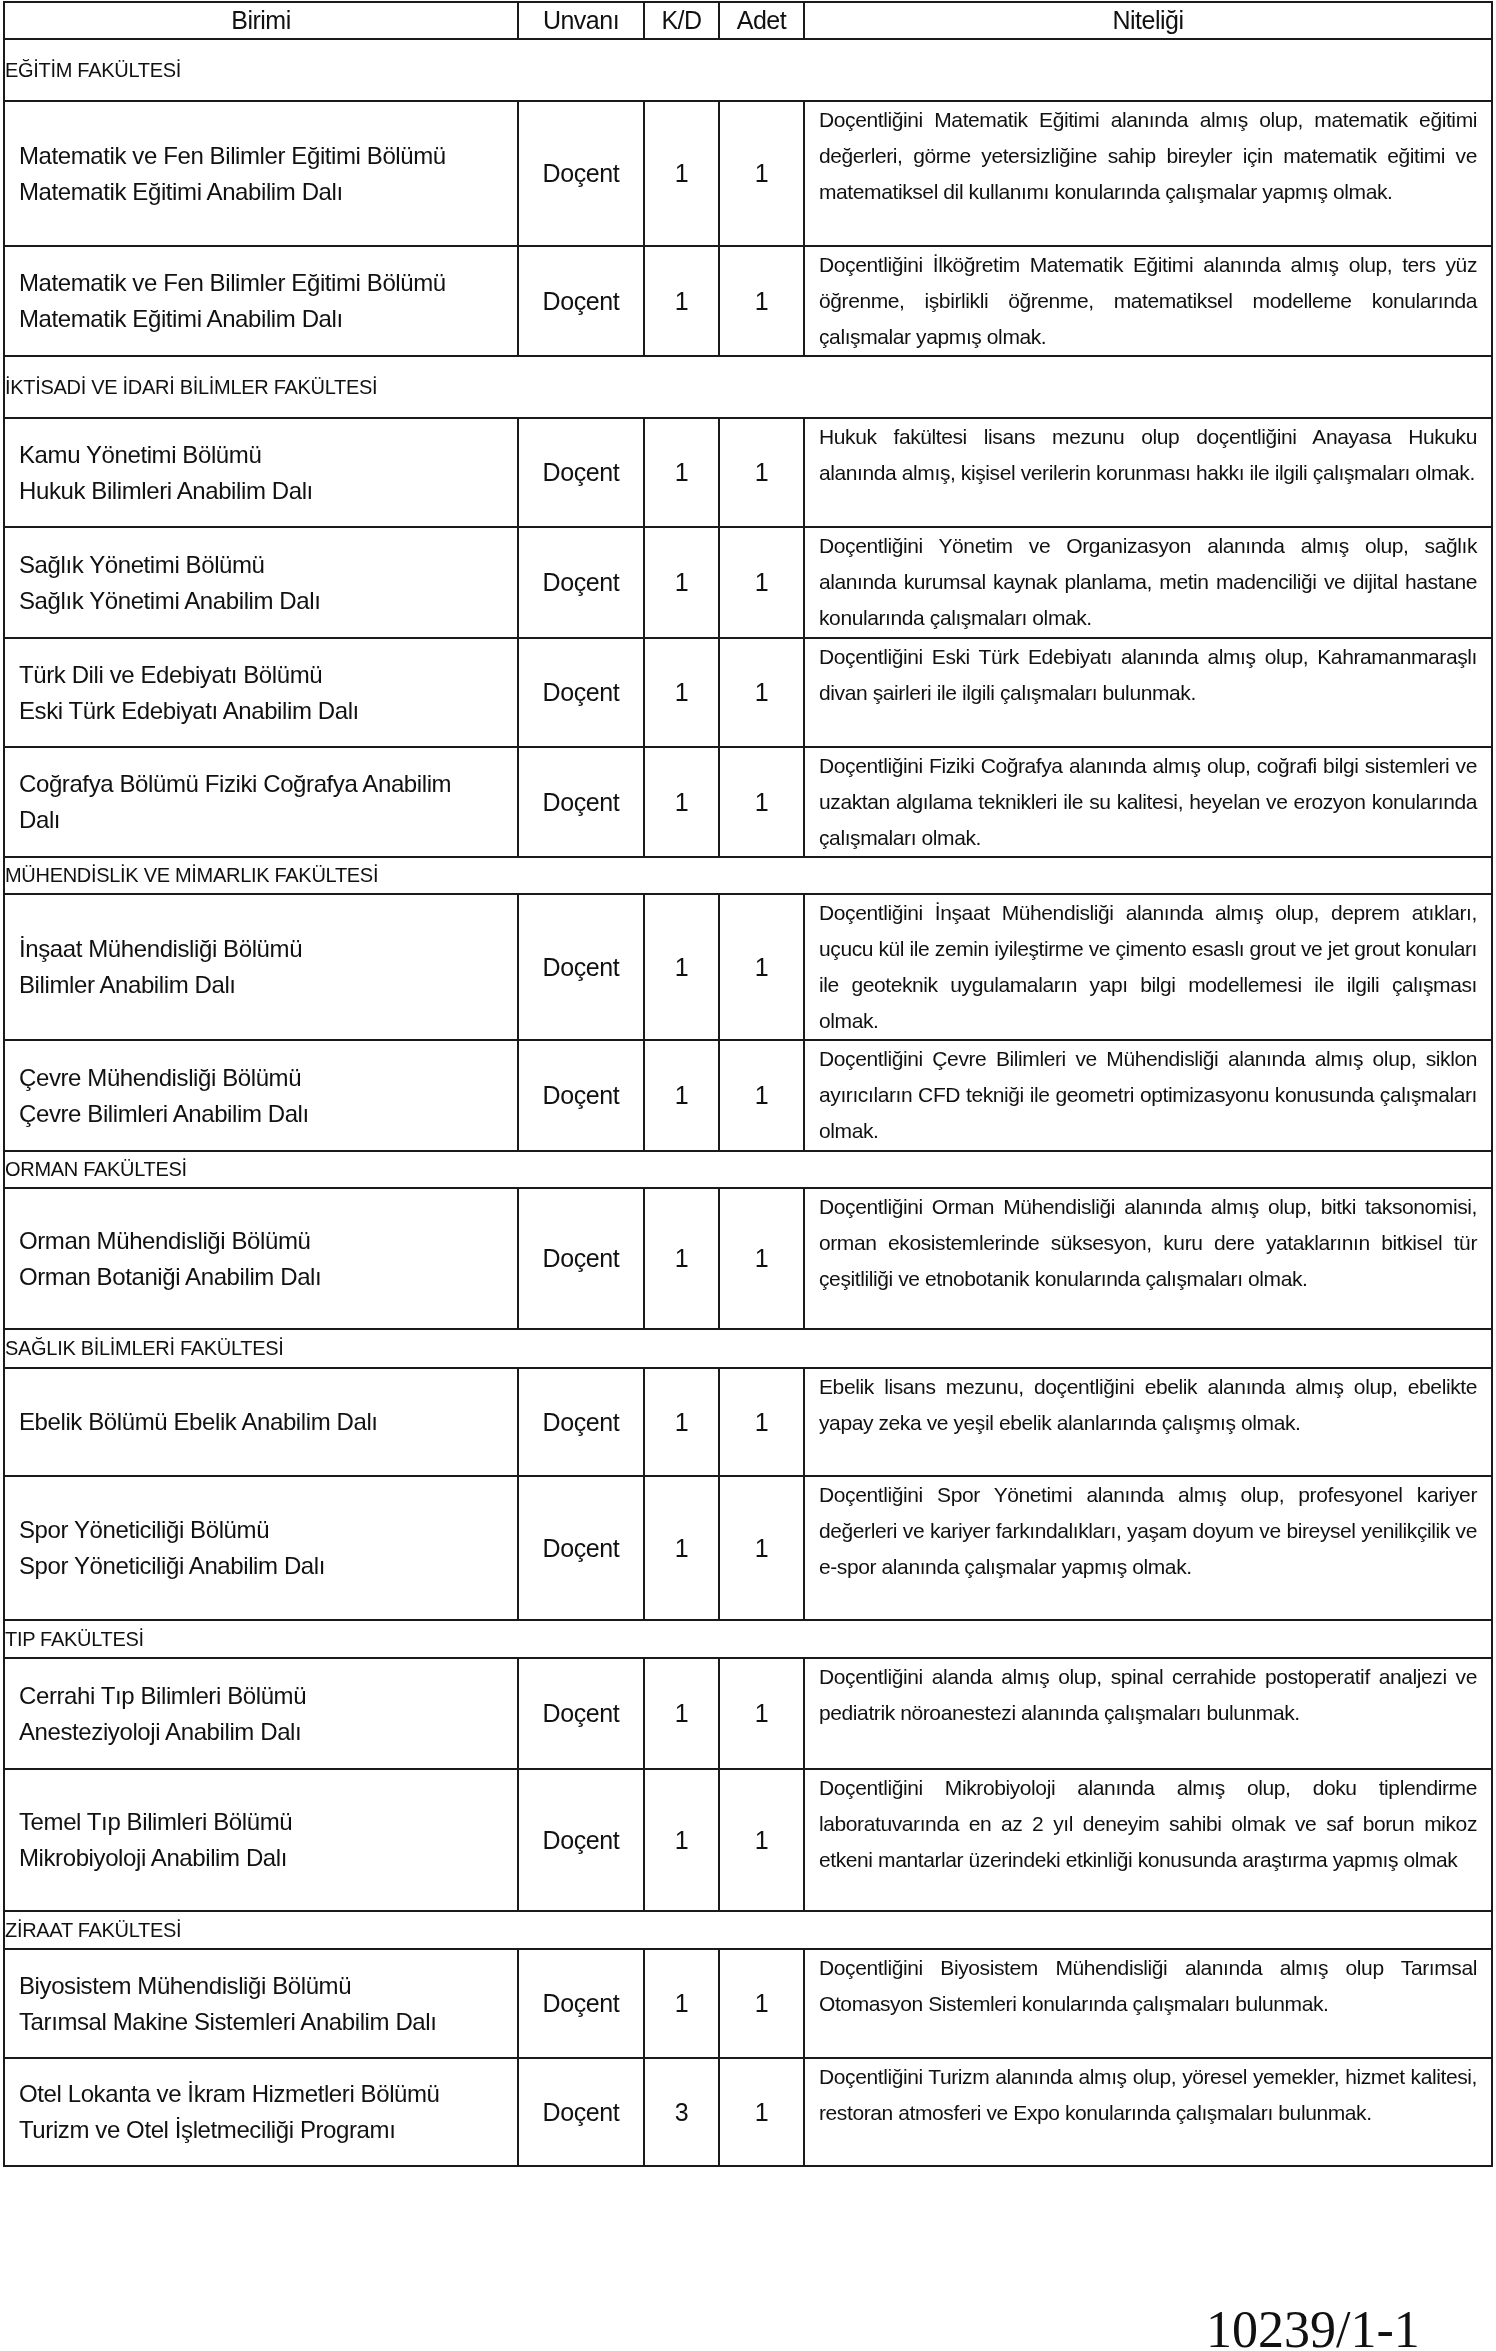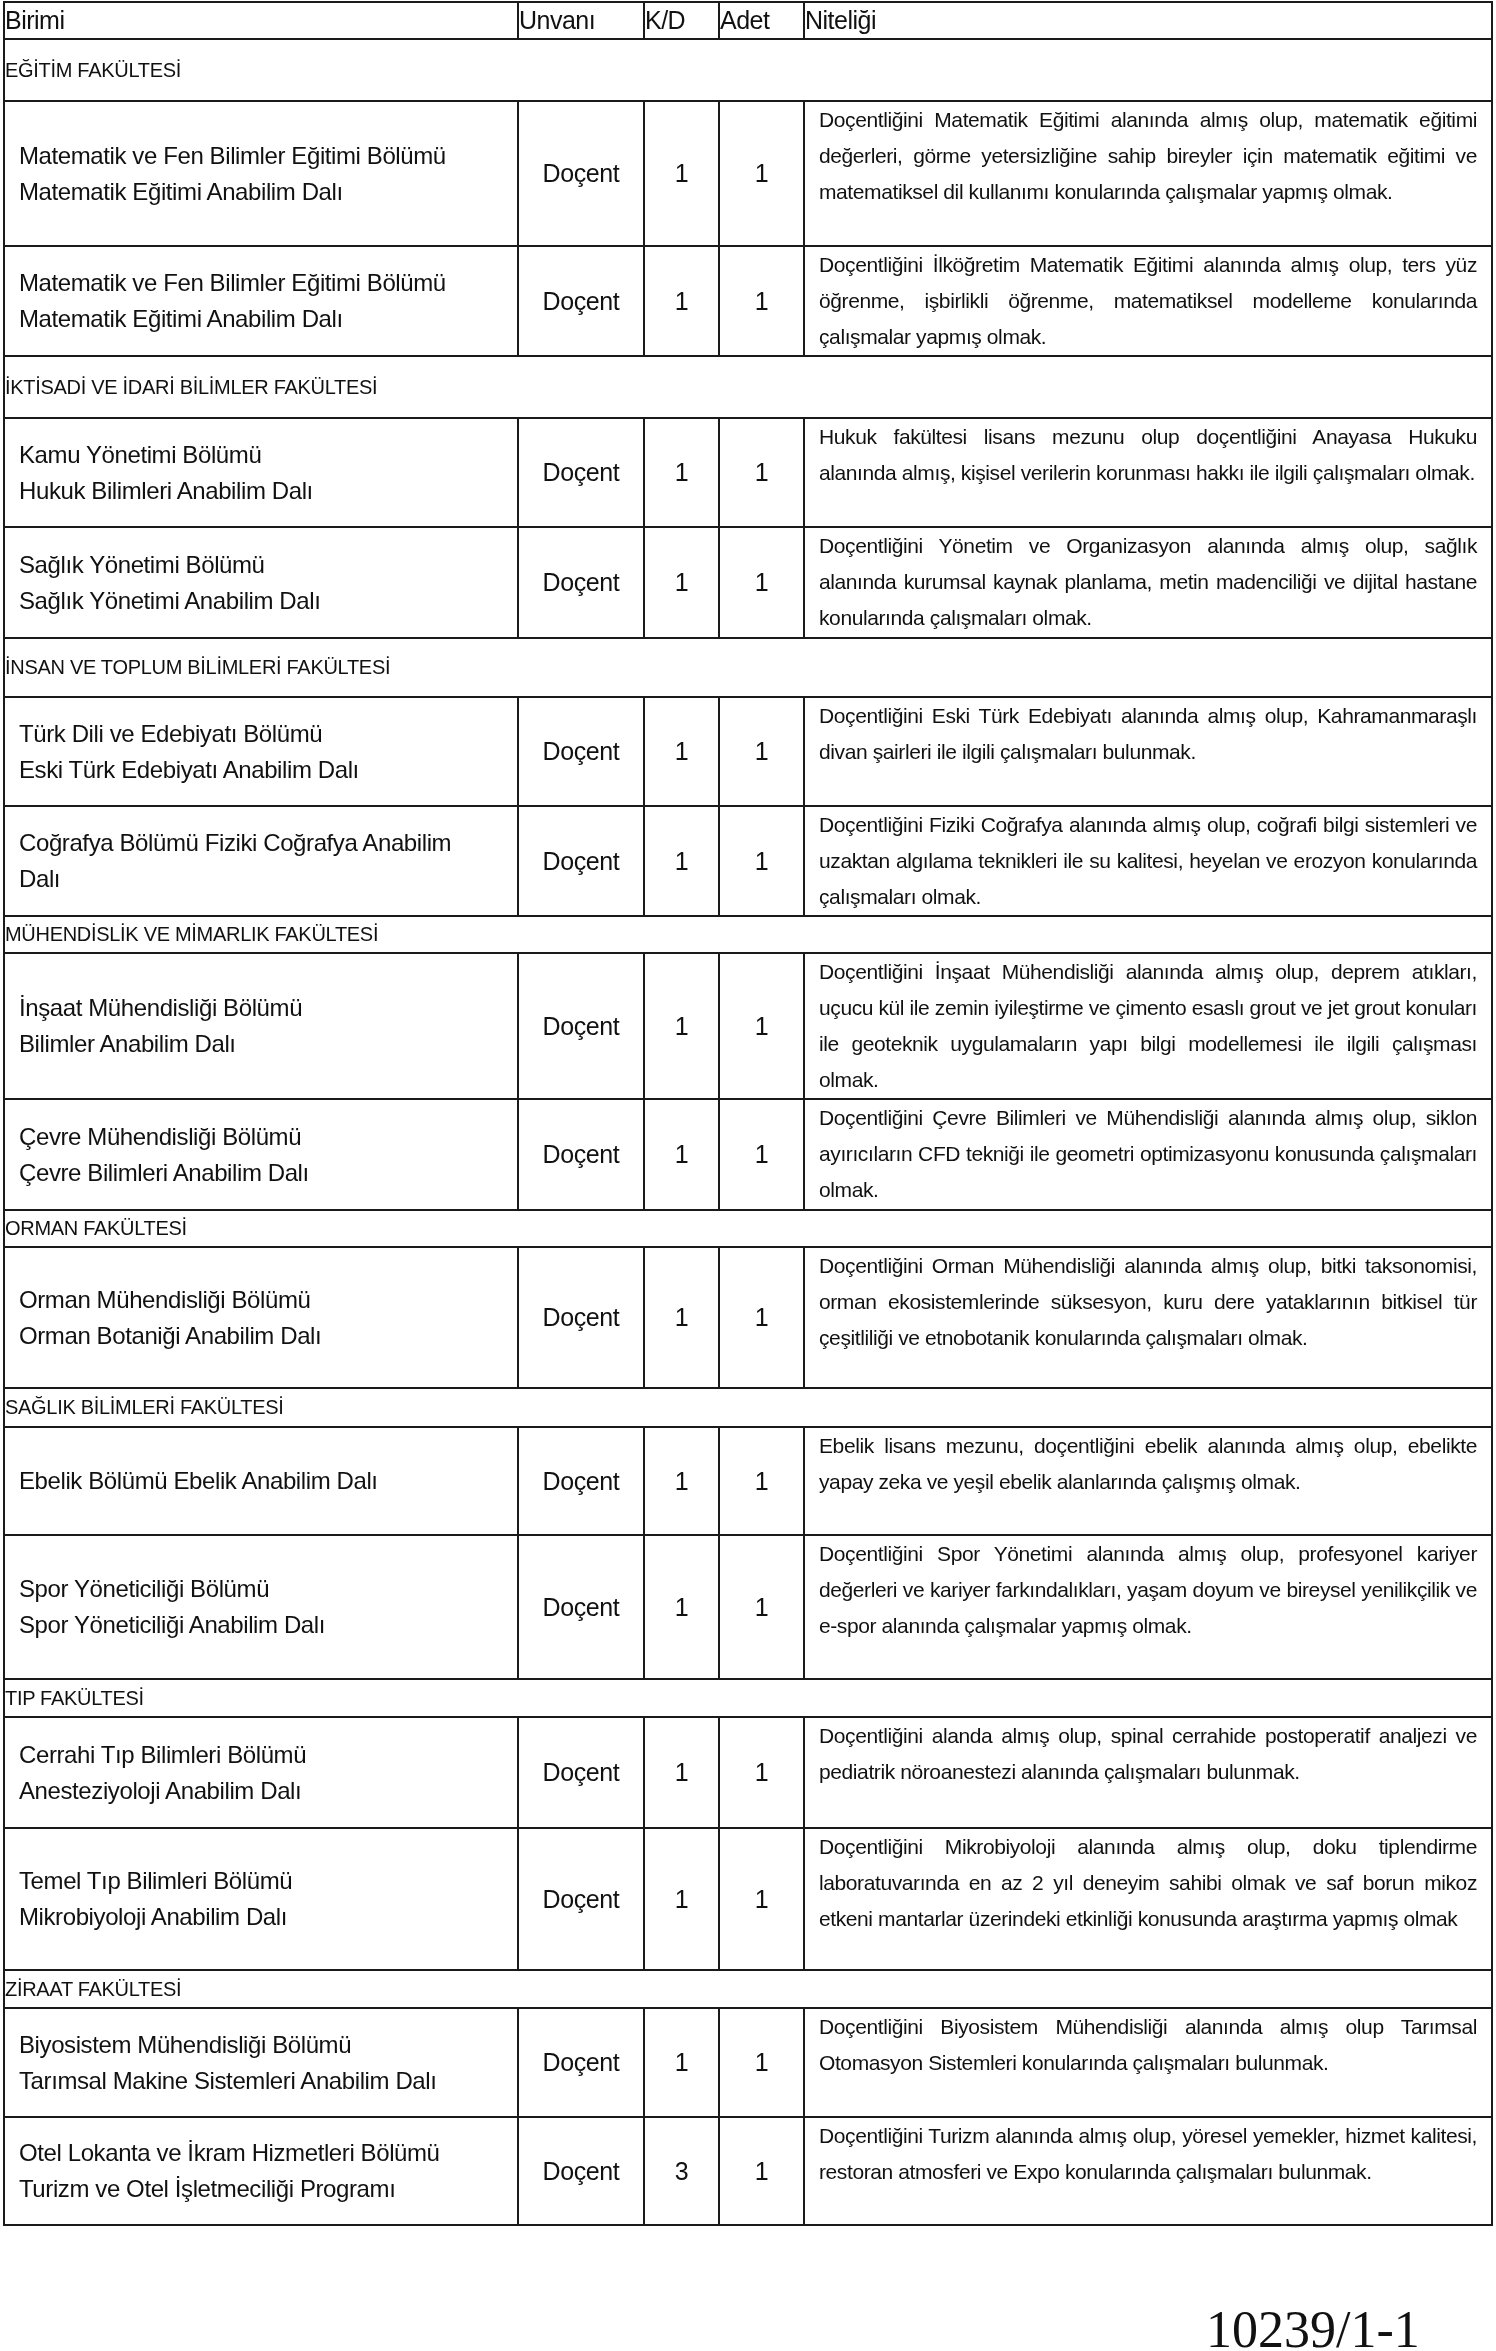--- a/index.html
+++ b/index.html
@@ -5,21 +5,21 @@
   html, body { margin: 0; padding: 0; background: #ffffff; }
   body { width: 1496px; height: 2351px; position: relative; overflow: hidden;
          font-family: "Liberation Sans", "DejaVu Sans", sans-serif; color: #111; }
   table.main { position: absolute; left: 3px; top: 1px; width: 1488px; border-collapse: collapse; table-layout: fixed; }
   table.main td, table.main th { border: 2px solid #1a1a1a; padding: 0; font-weight: normal; vertical-align: middle; }
   col.c-birim { width: 514px; }
   col.c-unvan { width: 126px; }
   col.c-kd { width: 75px; }
   col.c-adet { width: 85px; }
   col.c-nitelik { width: 688px; }
-  th { font-size: 25px; text-align: left; height: 35px; letter-spacing: -0.5px; border-radius: 7px; }
+  th { font-size: 25px; text-align: center; height: 35px; letter-spacing: -0.5px; border-radius: 7px; }
   .fac td { font-size: 20px; padding: 0 0 4px 14px; vertical-align: bottom; letter-spacing: -0.3px; }
   .birim { font-size: 24px; line-height: 36px; padding-left: 14px !important; letter-spacing: -0.4px; }
   .center { text-align: center; font-size: 25px; letter-spacing: -0.4px; }
   .nitelik { font-size: 21px; line-height: 36px; text-align: justify; padding: 0 14px 0 14px !important; vertical-align: top !important; letter-spacing: -0.4px; }
   .footer { position: absolute; left: 1206px; top: 2300px; font-family: "Liberation Serif", serif; font-size: 52px; color: #111; }
 </style>
 </head>
 <body>
 
 <table class="main">
@@ -79,23 +79,20 @@
       <tr style="height: 111px;">
         <td class="birim">
           <div>Sağlık Yönetimi Bölümü</div>
           <div>Sağlık Yönetimi Anabilim Dalı</div>
         </td>
         <td class="center">Doçent</td>
         <td class="center">1</td>
         <td class="center">1</td>
         <td class="nitelik">Doçentliğini Yönetim ve Organizasyon alanında almış olup, sağlık alanında kurumsal kaynak planlama, metin madenciliği ve dijital hastane konularında çalışmaları olmak.</td>
       </tr>
-      <tr class="fac" style="height: 59px;">
-        <td colspan="5">İNSAN VE TOPLUM BİLİMLERİ FAKÜLTESİ</td>
-      </tr>
       <tr style="height: 109px;">
         <td class="birim">
           <div>Türk Dili ve Edebiyatı Bölümü</div>
           <div>Eski Türk Edebiyatı Anabilim Dalı</div>
         </td>
         <td class="center">Doçent</td>
         <td class="center">1</td>
         <td class="center">1</td>
         <td class="nitelik">Doçentliğini Eski Türk Edebiyatı alanında almış olup, Kahramanmaraşlı divan şairleri ile ilgili çalışmaları bulunmak.</td>
       </tr>

